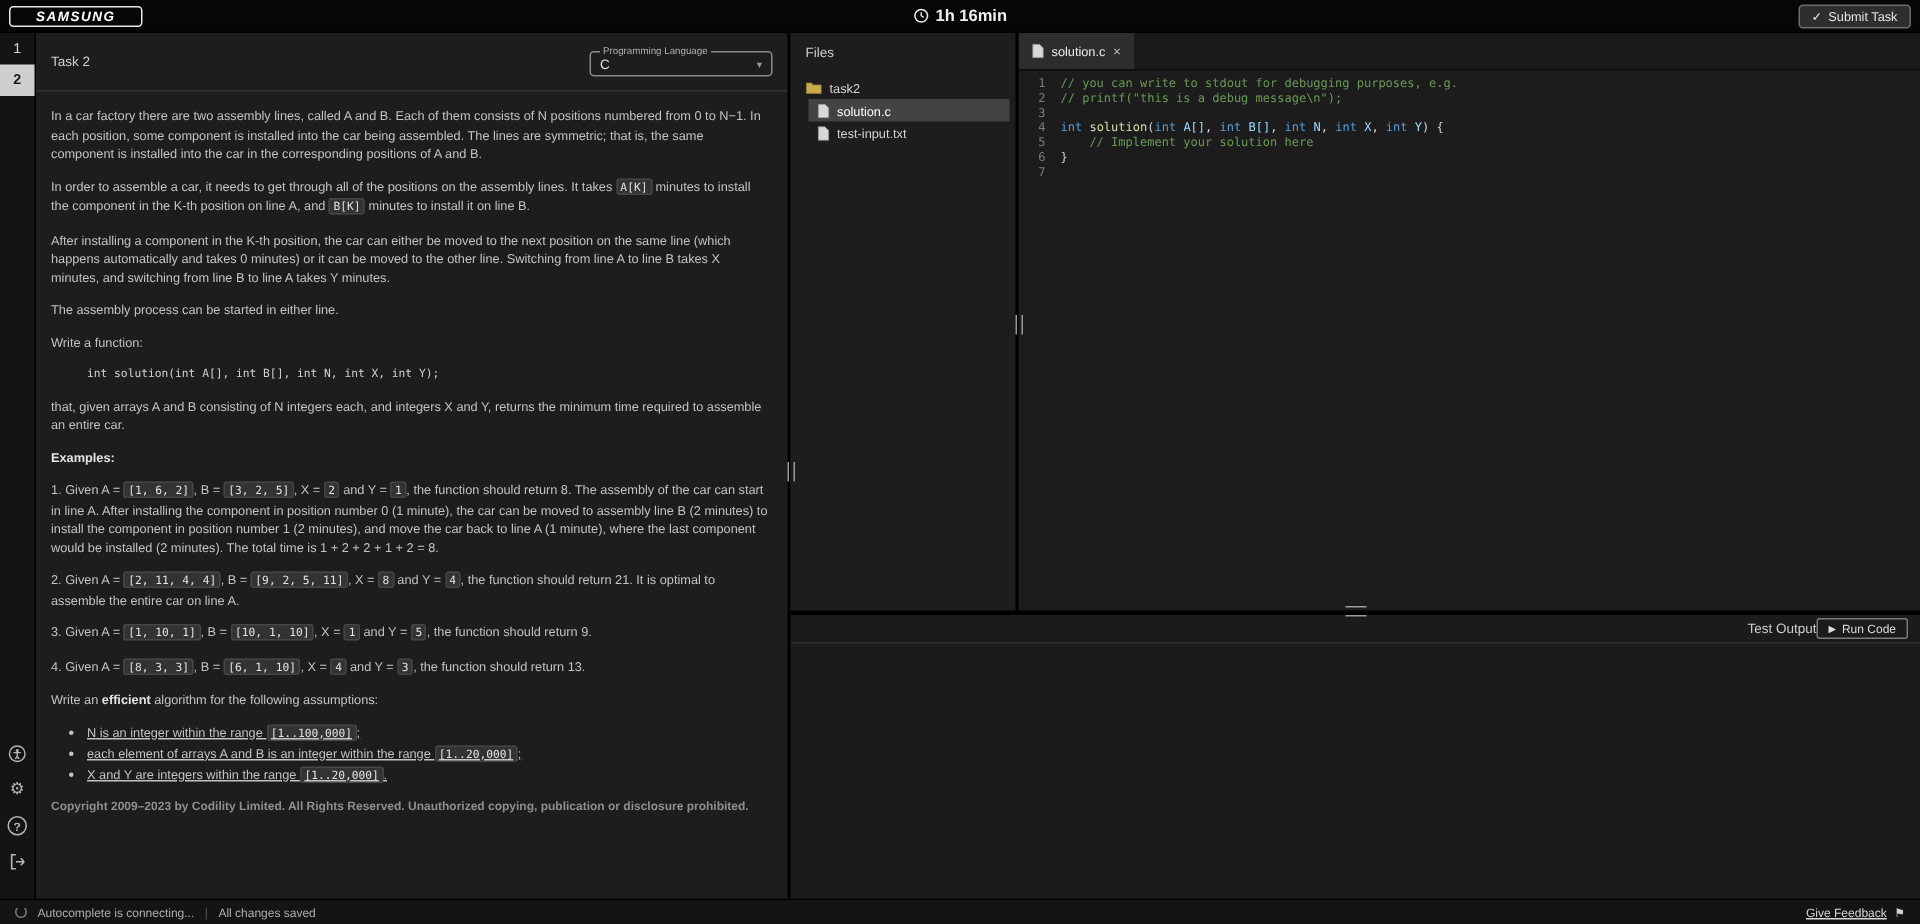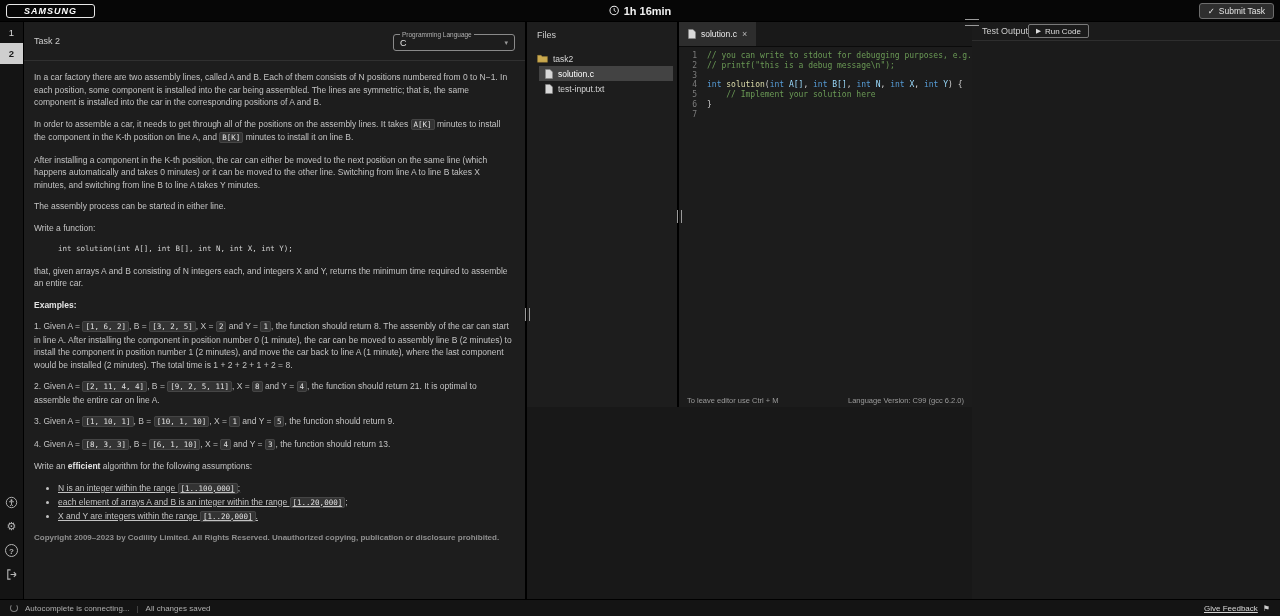--- a/index.html
+++ b/index.html
@@ -52,21 +52,21 @@
   .sig { display:block; margin:0 0 9px 24px; color:#d2d2d2; }
   .heading-bold { font-weight:bold; color:#e3e3e3; }
   .task-body ul { margin:0 0 9px 0; padding-left:24px; }
   .task-body li { margin-bottom:0.5px;text-decoration:underline; }
   .copyright { font-size:8px; font-weight:bold; color:#8f8f8f; margin-top:2px; }
 
   .v-handle { position:absolute; width:5px; height:13px; border-left:1px solid #9a9a9a;
     border-right:1px solid #9a9a9a; right:-5px; cursor:col-resize; z-index:5; }
 
   
-  .right-area { flex:1; display:flex; }
+  .right-area { flex:1; display:flex; flex-direction:column; }
   .upper { height:385px; display:flex; }
 
   .files-panel { width:152px; background:#1d1d1d; border-right:2px solid #000;
     display:flex; flex-direction:column; position:relative; }
   .files-header { height:25px; display:flex; align-items:center; padding:0 10px;
     font-size:9px; color:#cdcdcd; }
   .files-tree { padding:4px 4px; font-size:8.5px; }
   .tree-row { display:flex; align-items:center; gap:5px; padding:2.5px 6px; color:#d5d5d5; cursor:pointer; }
   .tree-row.file { margin-left:8px; }
   .tree-row.selected { background:#434343; color:#fff; }
@@ -91,21 +91,21 @@
   .editor-footer { height:14px; display:flex; align-items:center; justify-content:space-between;
     padding:0 8px; font-size:7.5px; color:#9b9b9b; }
 
   
   .h-splitter { height:3px; background:#000; position:relative; cursor:row-resize; }
   .h-handle { position:absolute; left:50%; top:-3px; transform:translateX(-50%); width:14px; height:7px;
     border-top:1px solid #9a9a9a; border-bottom:1px solid #9a9a9a; }
 
   
   .output-panel { flex:1; background:#1b1b1b; display:flex; flex-direction:column; }
-  .output-header { height:19px; display:flex; align-items:center; justify-content:flex-start;
+  .output-header { height:19px; display:flex; align-items:center; justify-content:flex-end;
     padding:0 8px 0 10px; border-bottom:1px solid #2e2e2e; }
   .output-title { font-size:9px; color:#cdcdcd; }
   .run-btn { border:1px solid #7a7a7a; background:transparent; color:#dedede; font-size:8px;
     border-radius:2px; padding:1.5px 7px; display:flex; align-items:center; gap:4px; cursor:pointer; }
   .run-play { font-size:6.5px; }
   .output-body { flex:1; }
 
   
   .statusbar { height:17px; background:#141414; border-top:1px solid #000; display:flex;
     align-items:center; padding:0 10px; font-size:8px; color:#aeaeae; gap:7px; }
@@ -256,24 +256,20 @@
               <div class="code-line">
                 <span class="ln">6</span>
                 <span class="lc"><span class="tk-plain">}</span></span>
               </div>
               <div class="code-line">
                 <span class="ln">7</span>
                 <span class="lc"> </span>
               </div>
             </div>
         </div>
-        <div class="editor-footer">
-          <span>To leave editor use Ctrl + M</span>
-          <span>Language Version: C99 (gcc 6.2.0)</span>
-        </div>
       </div>
     </div>
 
     <div class="h-splitter">
       <div class="h-handle"></div>
     </div>
 
     <div class="output-panel">
       <div class="output-header">
         <span class="output-title">Test Output</span>

